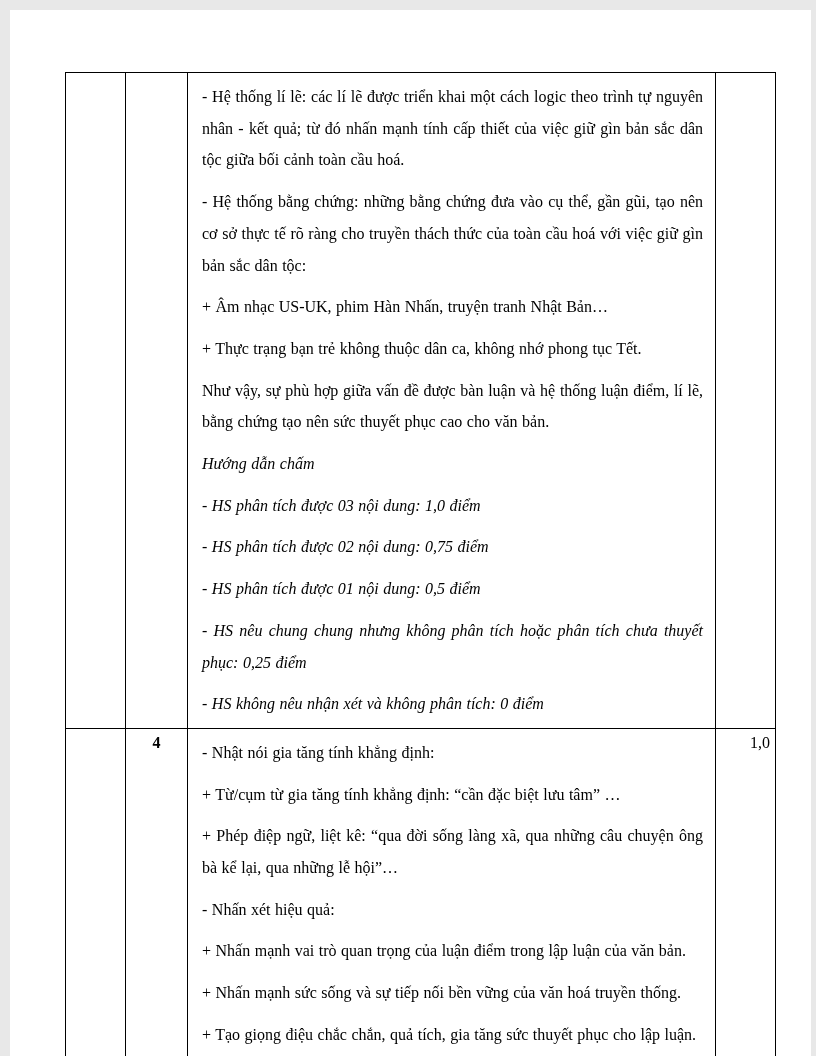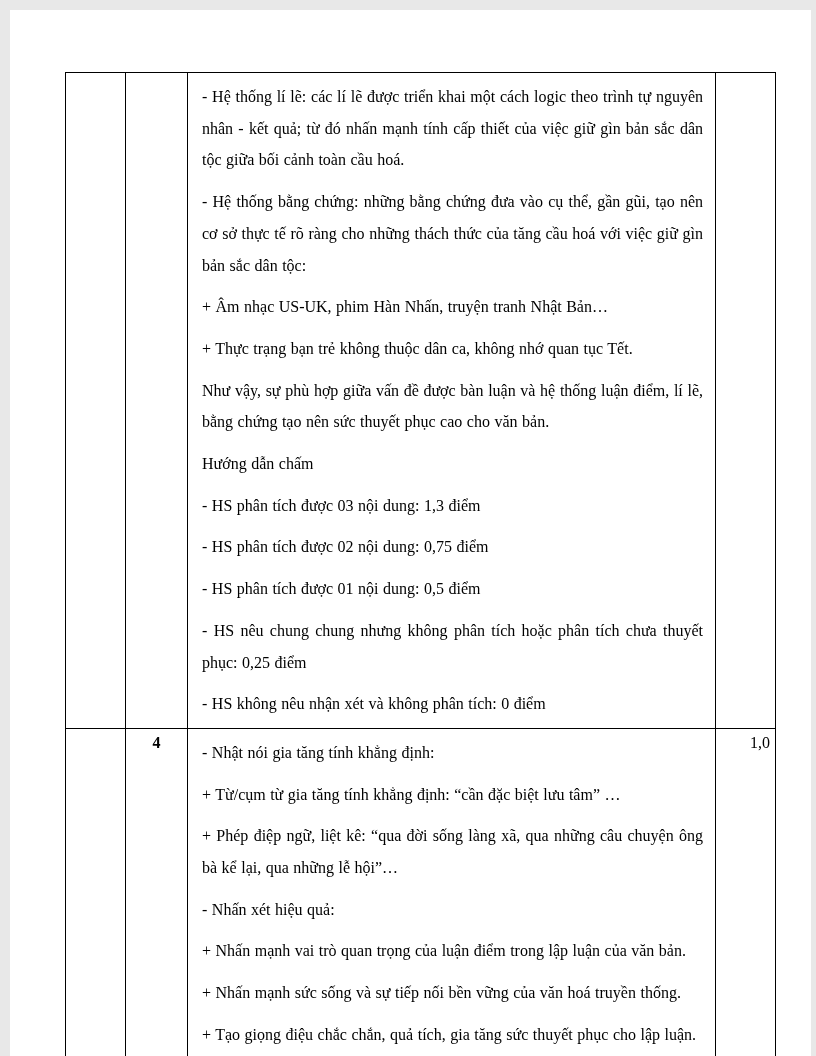--- a/index.html
+++ b/index.html
@@ -44,20 +44,21 @@
   td.cell-score {
     text-align: right;
     vertical-align: middle;
   }
   .para {
     text-align: justify;
     line-height: 31.7px;
     word-spacing: 0.5px;
   }
   .para.italic {
+    font-style: italic;
   }
   tr.row-1 td { height: 540px; }
   tr.row-2 td { height: 388px; }
 </style>
 </head>
 <body>
 
 <div class="page">
   <table class="rubric">
     <colgroup>
@@ -65,26 +66,26 @@
       <col class="c2">
       <col class="c3">
       <col class="c4">
     </colgroup>
     <tbody>
       <tr class="row-1">
         <td class="cell-number"></td>
         <td class="cell-number"></td>
         <td class="cell-content">
             <div class="para">- Hệ thống lí lẽ: các lí lẽ được triển khai một cách logic theo trình tự nguyên nhân - kết quả; từ đó nhấn mạnh tính cấp thiết của việc giữ gìn bản sắc dân tộc giữa bối cảnh toàn cầu hoá.</div>
-            <div class="para">- Hệ thống bằng chứng: những bằng chứng đưa vào cụ thể, gần gũi, tạo nên cơ sở thực tế rõ ràng cho những thách thức của tăng cầu hoá với việc giữ gìn bản sắc dân tộc:</div>
+            <div class="para">- Hệ thống bằng chứng: những bằng chứng đưa vào cụ thể, gần gũi, tạo nên cơ sở thực tế rõ ràng cho truyền thách thức của toàn cầu hoá với việc giữ gìn bản sắc dân tộc:</div>
             <div class="para">+ Âm nhạc US-UK, phim Hàn Nhấn, truyện tranh Nhật Bản…</div>
-            <div class="para">+ Thực trạng bạn trẻ không thuộc dân ca, không nhớ quan tục Tết.</div>
+            <div class="para">+ Thực trạng bạn trẻ không thuộc dân ca, không nhớ phong tục Tết.</div>
             <div class="para">Như vậy, sự phù hợp giữa vấn đề được bàn luận và hệ thống luận điểm, lí lẽ, bằng chứng tạo nên sức thuyết phục cao cho văn bản.</div>
             <div class="para italic">Hướng dẫn chấm</div>
-            <div class="para italic">- HS phân tích được 03 nội dung: 1,3 điểm</div>
+            <div class="para italic">- HS phân tích được 03 nội dung: 1,0 điểm</div>
             <div class="para italic">- HS phân tích được 02 nội dung: 0,75 điểm</div>
             <div class="para italic">- HS phân tích được 01 nội dung: 0,5 điểm</div>
             <div class="para italic">- HS nêu chung chung nhưng không phân tích hoặc phân tích chưa thuyết phục: 0,25 điểm</div>
             <div class="para italic">- HS không nêu nhận xét và không phân tích: 0 điểm</div>
           </td>
         <td class="cell-score"></td>
       </tr>
       <tr class="row-2">
         <td class="cell-number"></td>
         <td class="cell-number">4</td>

